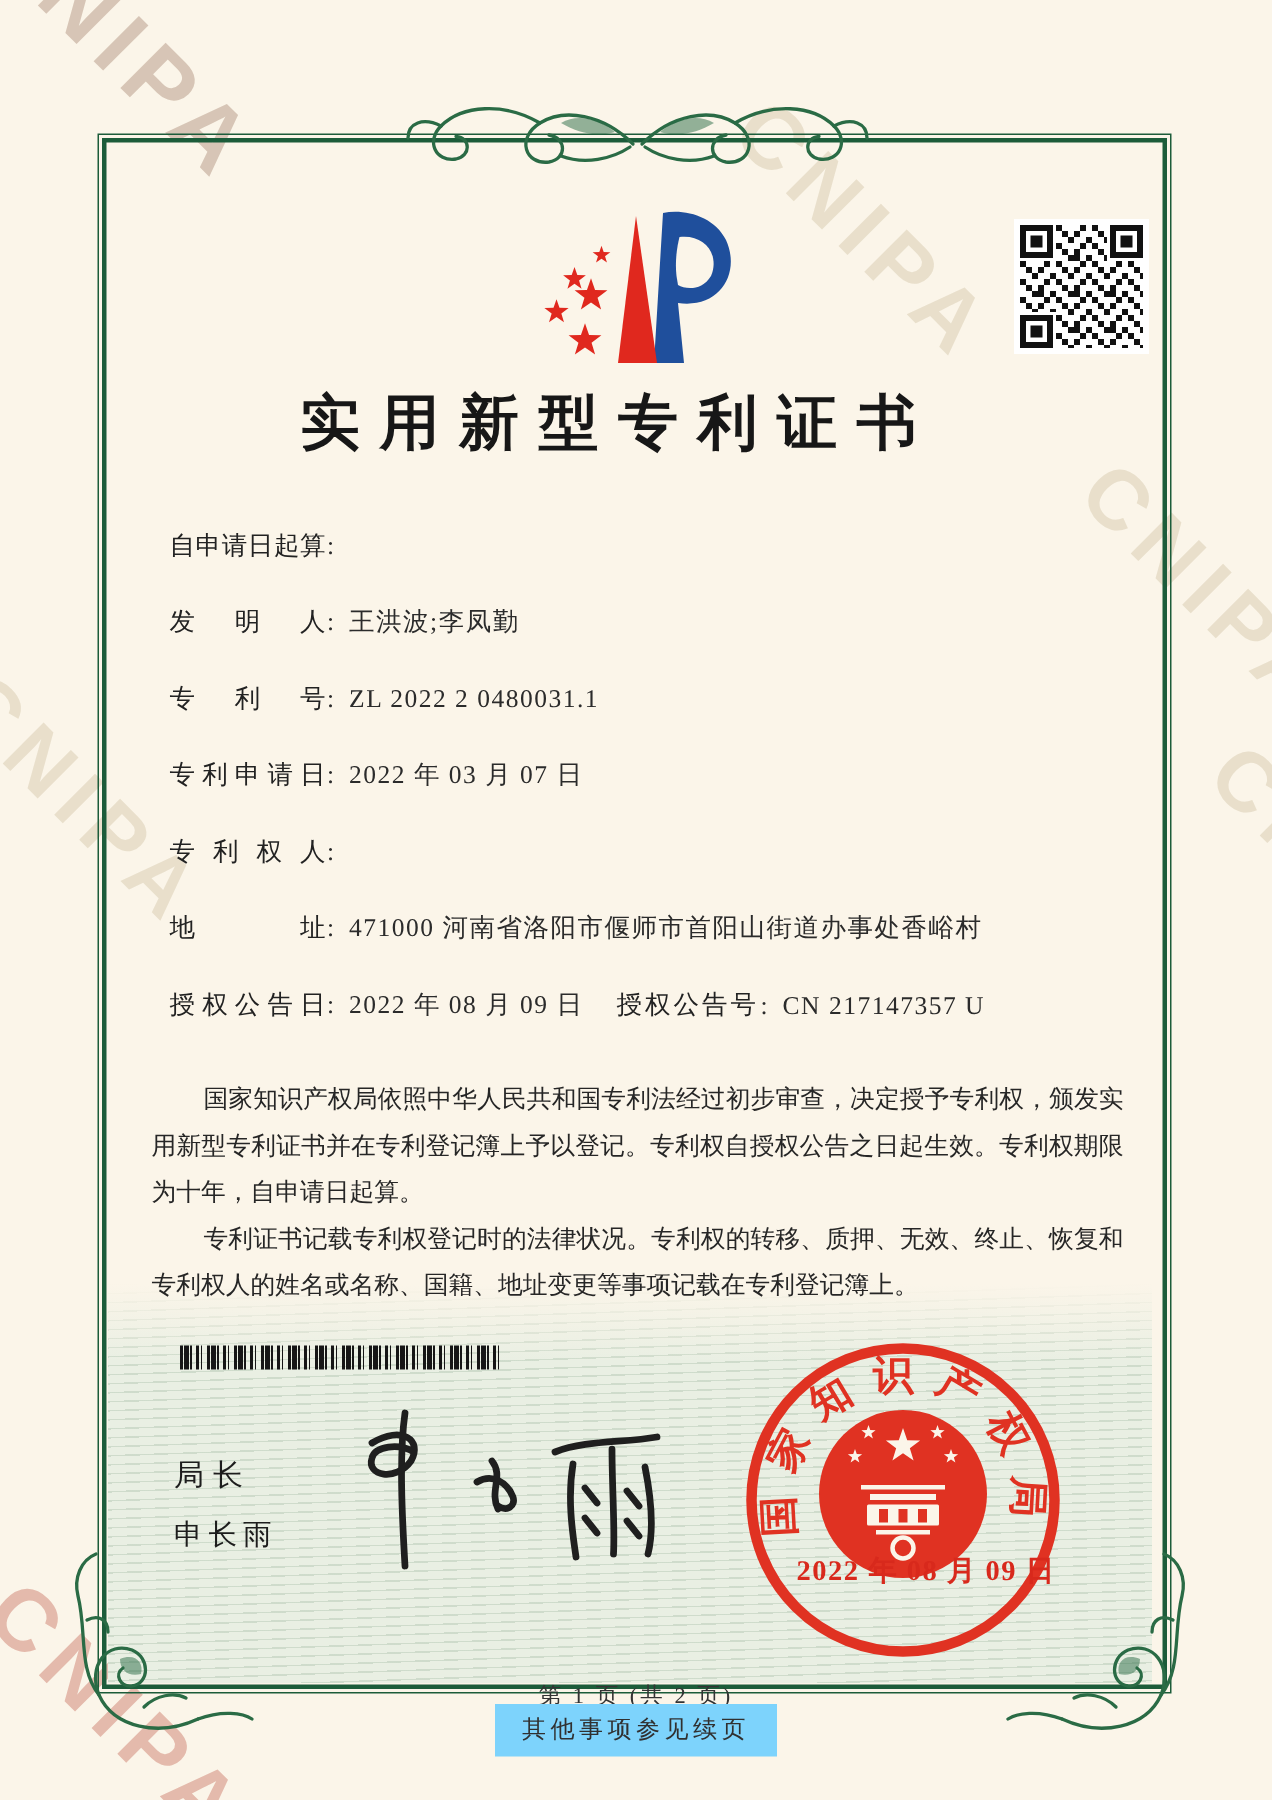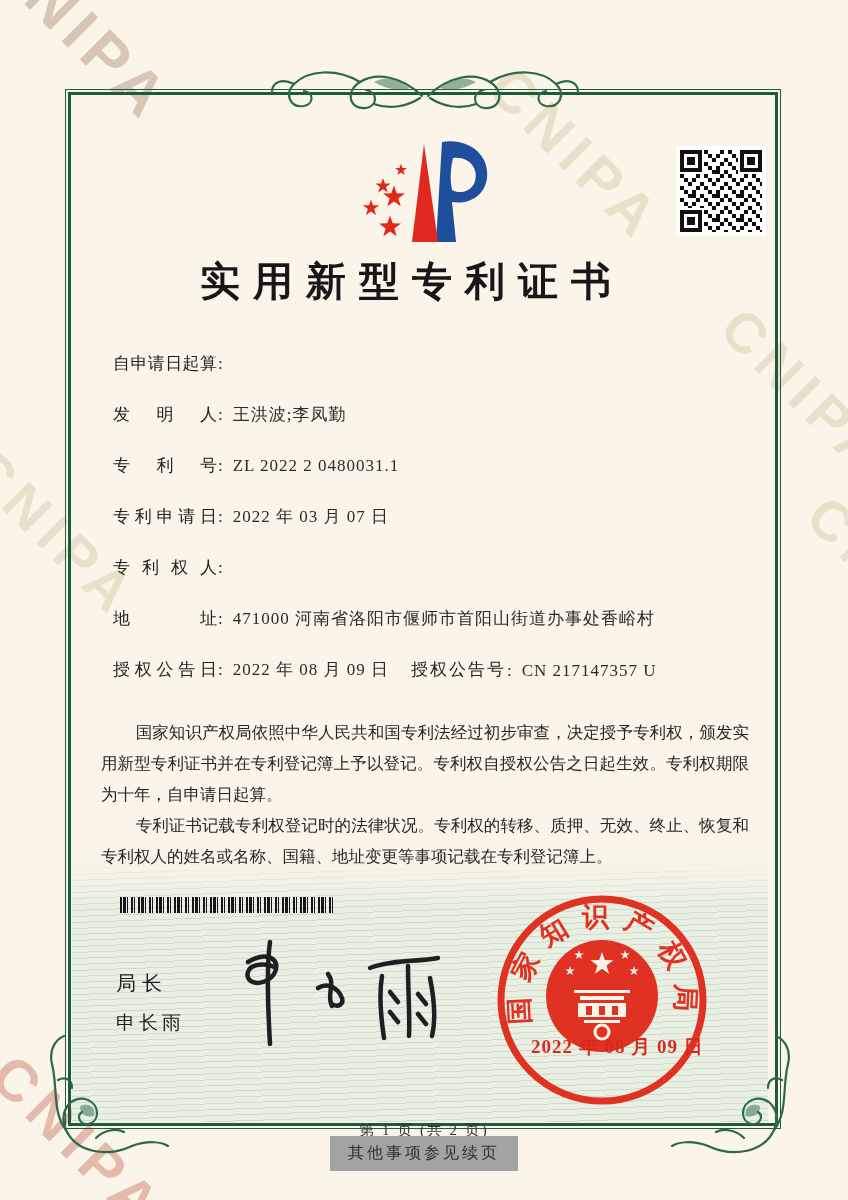--- a/index.html
+++ b/index.html
@@ -81,21 +81,21 @@
   .seal-date{
     position:absolute; left:531px; top:1034px; font-size:19px; font-weight:600;
     color:#d8291c; letter-spacing:1px; white-space:nowrap;
   }
   .page-no{
     position:absolute; left:424px; top:1093px; transform:translateX(-50%);
     font-size:15px; letter-spacing:2px; color:#333;margin-top:28px;
   }
   .footer-note{
     position:absolute; left:424px; top:1136px; transform:translateX(-50%);
-    background:#a3a3a3; padding:7px 18px; font-size:16px; letter-spacing:3px; color:#303030;
+    background:#7dd3fc; padding:7px 18px; font-size:16px; letter-spacing:3px; color:#303030;
   }
 </style>
 </head>
 <body>
 
 <div class="page">
 
   <div class="wm wm1">CNIPA</div>
   <div class="wm wm2 wm-beige">CNIPA</div>
   <div class="wm wm3 wm-beige">CNIPA</div>

